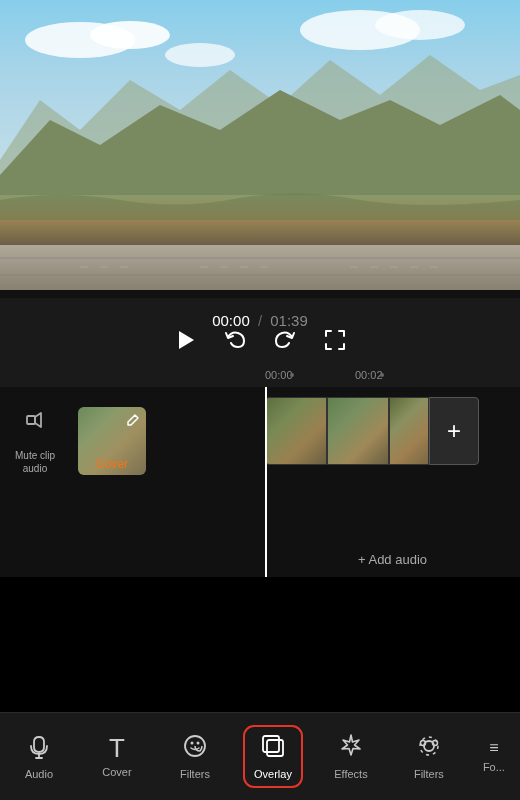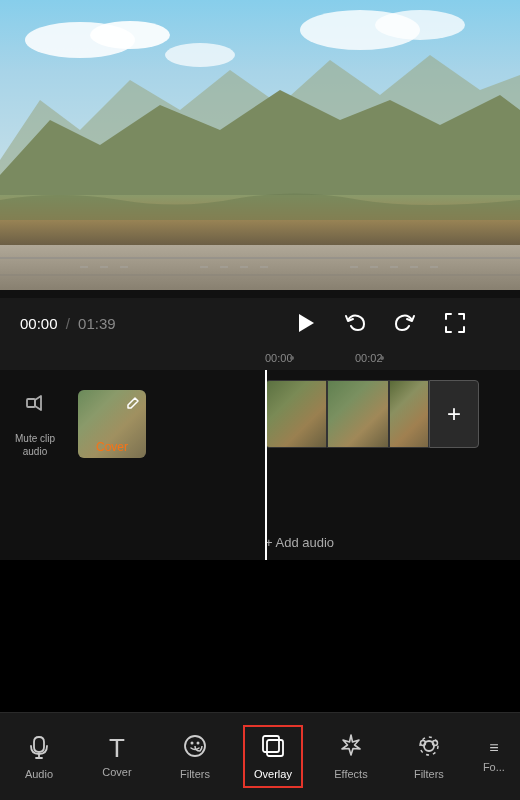--- a/index.html
+++ b/index.html
@@ -29,20 +29,21 @@
     }
 
     
     #controls-area {
       width: 520px;
       background: #1a1a1a;
       padding: 14px 20px 10px;
       display: flex;
       align-items: center;
       gap: 0;
+      flex-direction: column;
     }
 
     #time-display {
       font-size: 15px;
       color: #fff;
       font-weight: 400;
       flex: 1;
     }
 
     #playback-controls {
@@ -214,20 +215,21 @@
       position: absolute;
       bottom: 10px;
       left: 265px;
       right: 0;
       display: flex;
       align-items: center;
       gap: 6px;
       font-size: 14px;
       color: #aaa;
       cursor: pointer;
+      justify-content: center;
     }
 
     
     #bottom-toolbar {
       width: 520px;
       height: 88px;
       background: #1a1a1a;
       display: flex;
       align-items: center;
       justify-content: space-around;
@@ -241,21 +243,21 @@
       flex-direction: column;
       align-items: center;
       gap: 5px;
       cursor: pointer;
       padding: 8px 6px;
       min-width: 60px;
     }
 
     .toolbar-item.active {
       border: 2px solid #e5352a;
-      border-radius: 0;
+      border-radius: 11px;
       padding: 6px 8px;
     }
 
     .toolbar-icon {
       font-size: 24px;
       color: #ccc;
       line-height: 1;
     }
 
     .toolbar-item.active .toolbar-icon {

